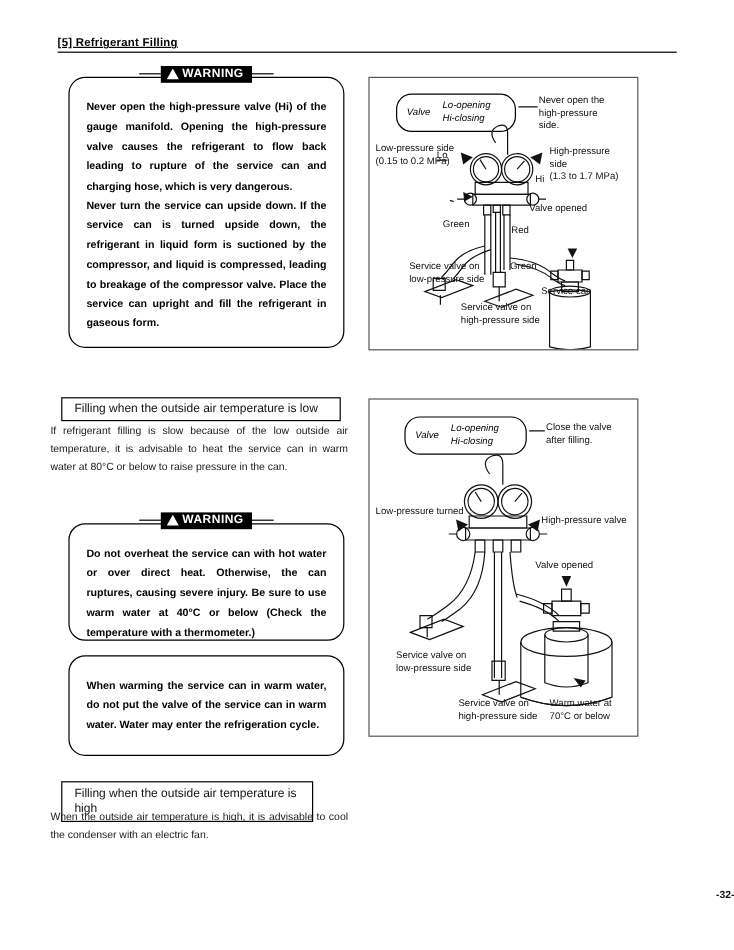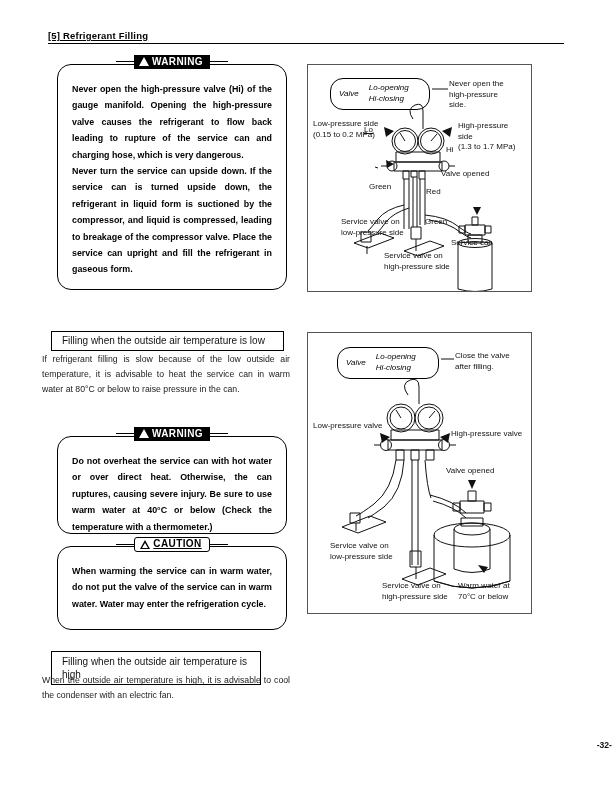--- a/index.html
+++ b/index.html
@@ -328,28 +328,20 @@
     <div class="badge-rule"></div>
   </div>
 </div>
 
 <div class="alert-box" style="left:57px; top:546px; width:230px; height:84px;">
   <div class="alert-frame">
     <div class="alert-text">
       <p>When warming the service can in warm water, do not put the valve of the service can in warm water. Water may enter the refrigeration cycle.</p>
     </div>
   </div>
-  <div class="alert-badge">
-    <div class="badge-rule"></div>
-    <div class="badge-chip light">
-      <span class="tri outline"></span>
-      <span>CAUTION</span>
-    </div>
-    <div class="badge-rule"></div>
-  </div>
 </div>
 
 <div style="position:absolute; left:51px; top:651px; width:235px;">
   <div class="section-caption" style="width:210px;">Filling when the outside air temperature is high</div>
 </div>
 <div class="body-text" style="position:absolute; left:42px; top:673px; width:248px;">When the outside air temperature is high, it is advisable to cool the condenser with an electric fan.</div>
 
 <div class="figure-panel" style="left:307px; top:332px; width:225px; height:282px;">
 
   <div class="callout" style="left:29px; top:14px; width:102px; height:32px;">
@@ -418,21 +410,21 @@
     <g fill="#111" stroke="none">
       <polygon points="82,104 72,100 74,110"></polygon>
       <polygon points="132,104 142,100 140,110"></polygon>
       <polygon points="164,156 160,147 168,147"></polygon>
       <polygon points="176,240 170,232 180,234"></polygon>
     </g>
   </svg>
 
   <div class="fig-label" style="left:147px; top:18px;">Close the valve
 after filling.</div>
-  <div class="fig-label" style="left:5px; top:88px;">Low-pressure valve</div>
+  <div class="fig-label" style="left:5px; top:88px;">Low-pressure turned</div>
   <div class="fig-label" style="left:143px; top:96px;">High-pressure valve</div>
   <div class="fig-label" style="left:138px; top:133px;">Valve opened</div>
   <div class="fig-label" style="left:22px; top:208px;">Service valve on
 low-pressure side</div>
   <div class="fig-label" style="left:74px; top:248px;">Service valve on
 high-pressure side</div>
   <div class="fig-label" style="left:150px; top:248px;">Warm water at
 70°C or below</div>
 </div>
 

